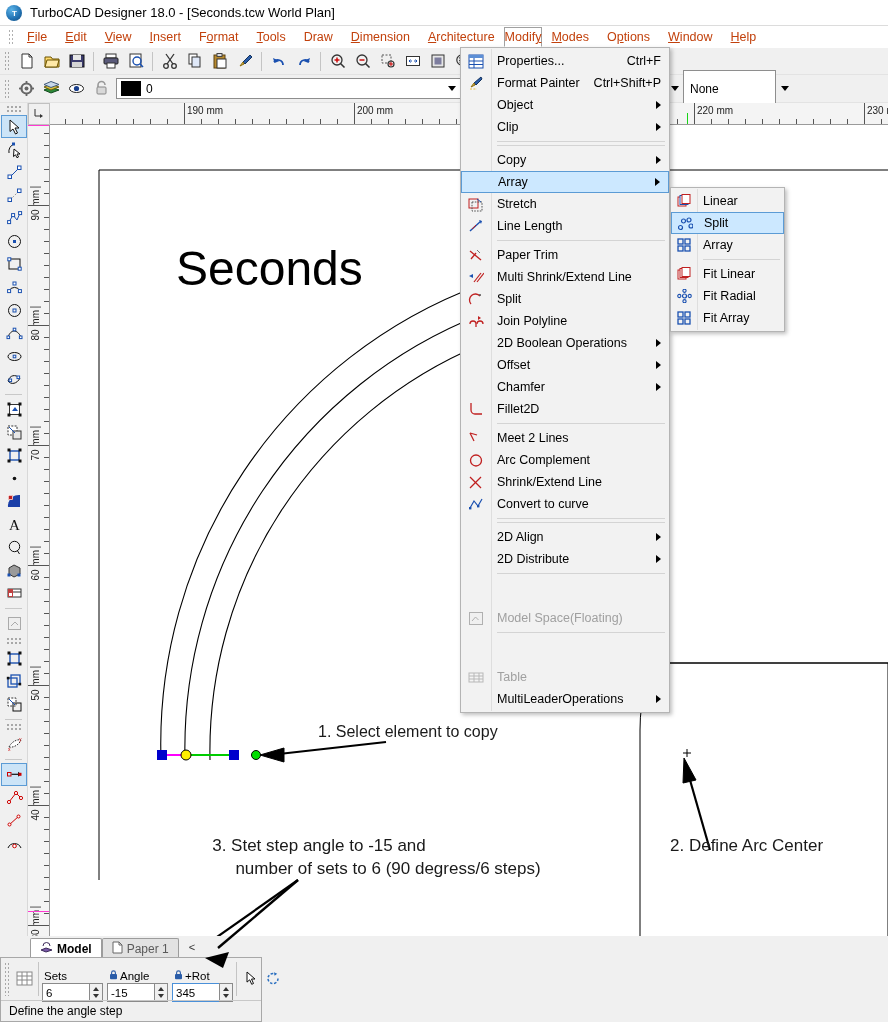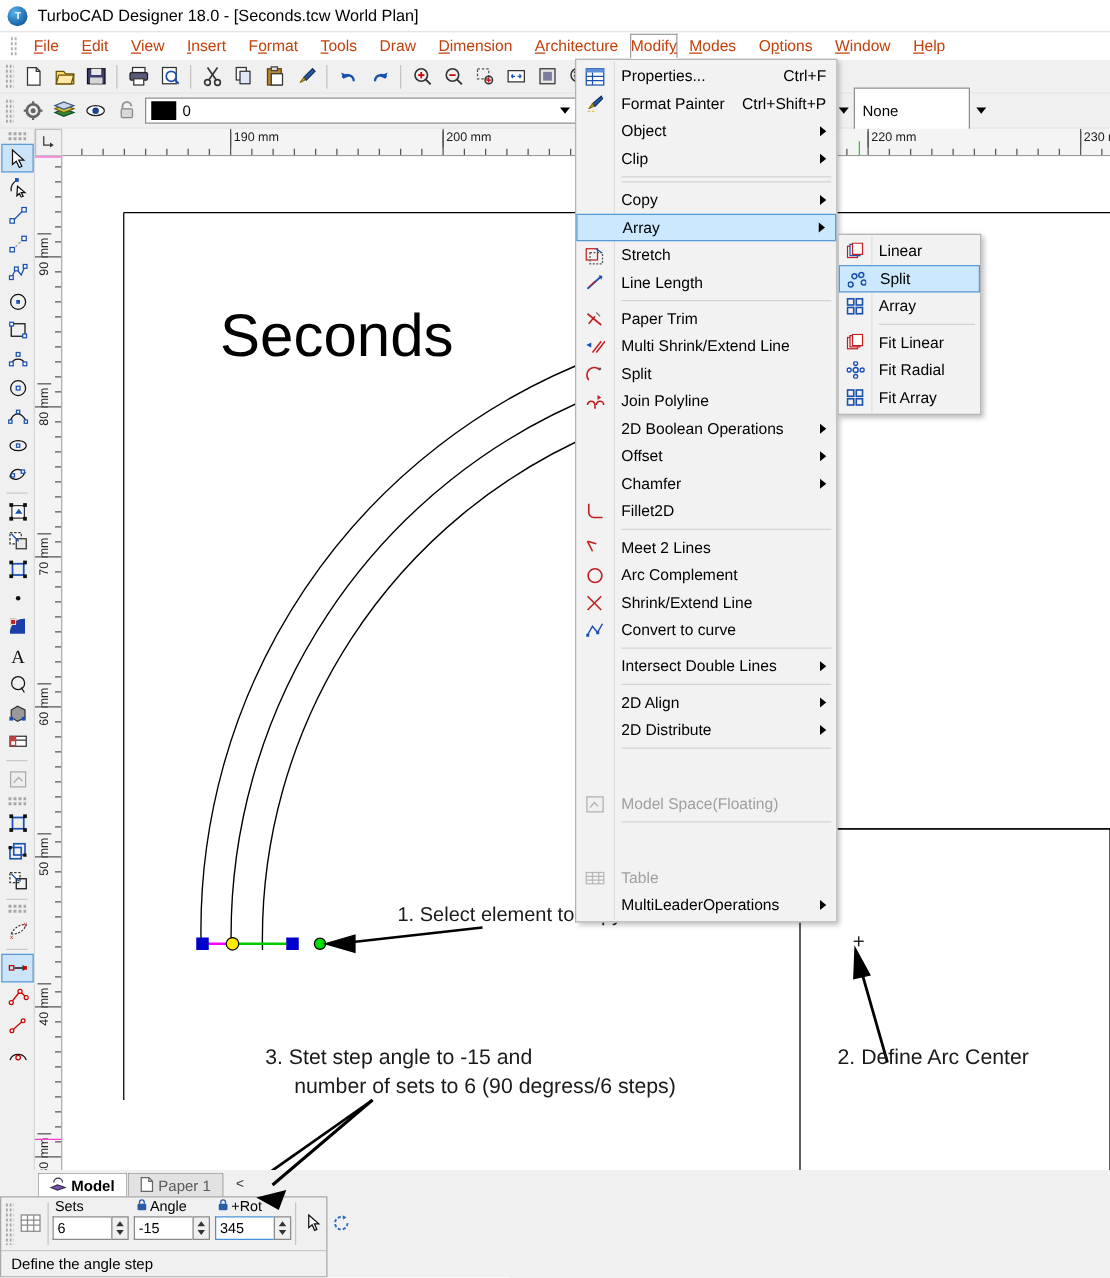--- a/index.html
+++ b/index.html
@@ -232,21 +232,21 @@
     z-index: 20;
   }
   .sb-row { display: flex; align-items: flex-start; height: 42px; }
   .sb-grip {
     width: 7px; height: 34px; margin: 4px 2px 0 3px;
     background-image: radial-gradient(#a8a8a8 40%, transparent 41%);
     background-size: 3px 4px; flex: none;
   }
   .sb-iconbtn { width: 22px; height: 20px; margin-top: 10px; display: flex; align-items: center; justify-content: center; flex: none;}
   .sb-vsep { width: 1px; height: 34px; background: #c4c4c4; margin: 4px 3px 0 3px; flex: none; }
-  .sb-field { margin-top: 0; flex: none; }
+  .sb-field { margin-top: 10px; flex: none; }
   .sb-field .sb-lab {
     font-size: 11.5px; color: #000; display: flex; align-items: center; gap: 2px;
     height: 15px; padding-left: 2px;
   }
   .sb-spin { display: flex; height: 19px; }
   .sb-spin input {
     border: 1px solid #8a8a8a; border-right: none; height: 19px;
     font-family: "Liberation Sans", sans-serif; font-size: 11.5px;
     padding: 0 3px; background: #fff; outline: none;
   }
@@ -1107,24 +1107,20 @@
             <polyline points="2,11 6,4 10,9 14,2" fill="none" stroke="#1a50b0" stroke-width="1.2"></polyline>
             <rect x="1" y="10" width="2.4" height="2.4" fill="#1a50b0"></rect>
             <rect x="9" y="8" width="2.4" height="2.4" fill="#1a50b0"></rect>
           </svg>
       </span>
       <span class="mi-label">Convert to curve</span>
     </div>
 
     <div class="mi-sep"></div>
 
-    <div class="mi">
-      <span class="mi-label">Intersect Double Lines</span>
-      <span class="mi-arrow"></span>
-    </div>
 
     <div class="mi-sep"></div>
 
     <div class="mi">
       <span class="mi-label">2D Align</span>
       <span class="mi-arrow"></span>
     </div>
 
     <div class="mi">
       <span class="mi-label">2D Distribute</span>

